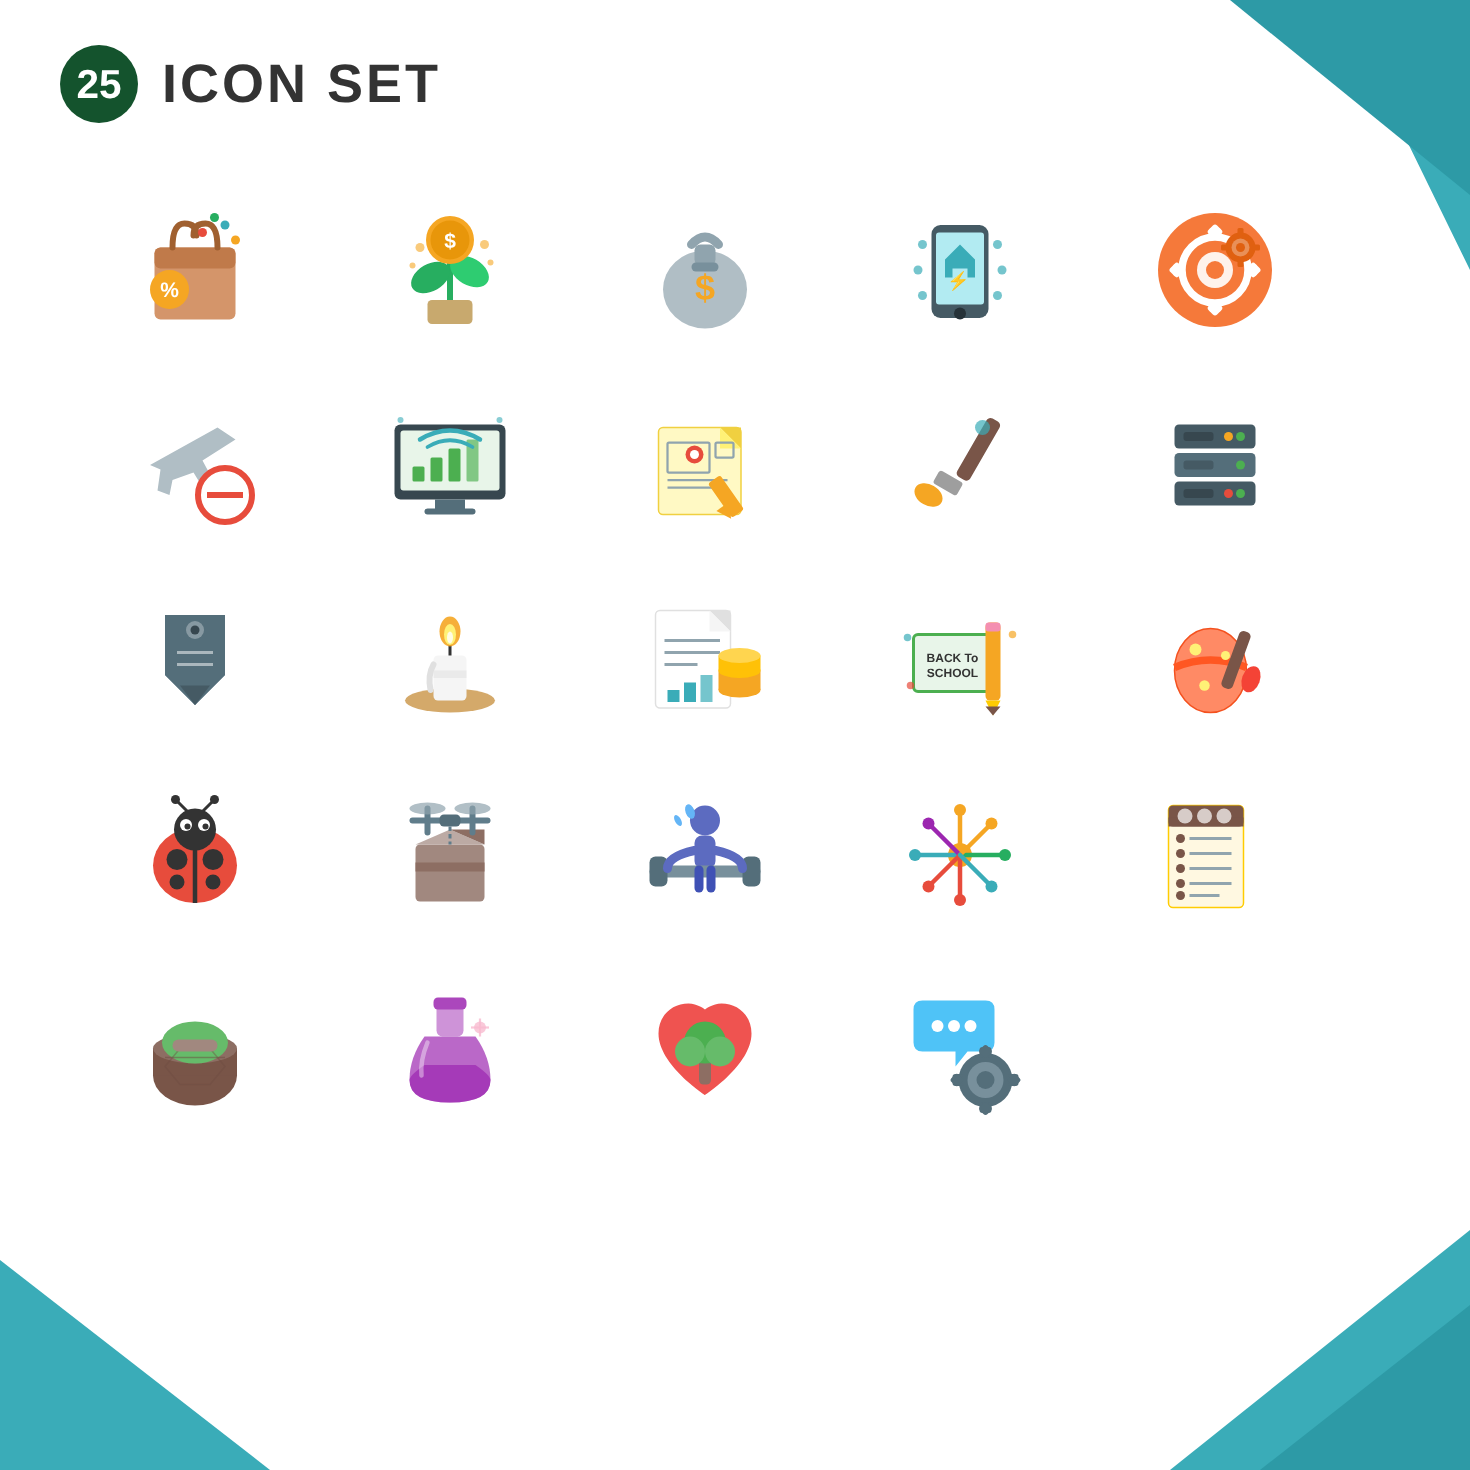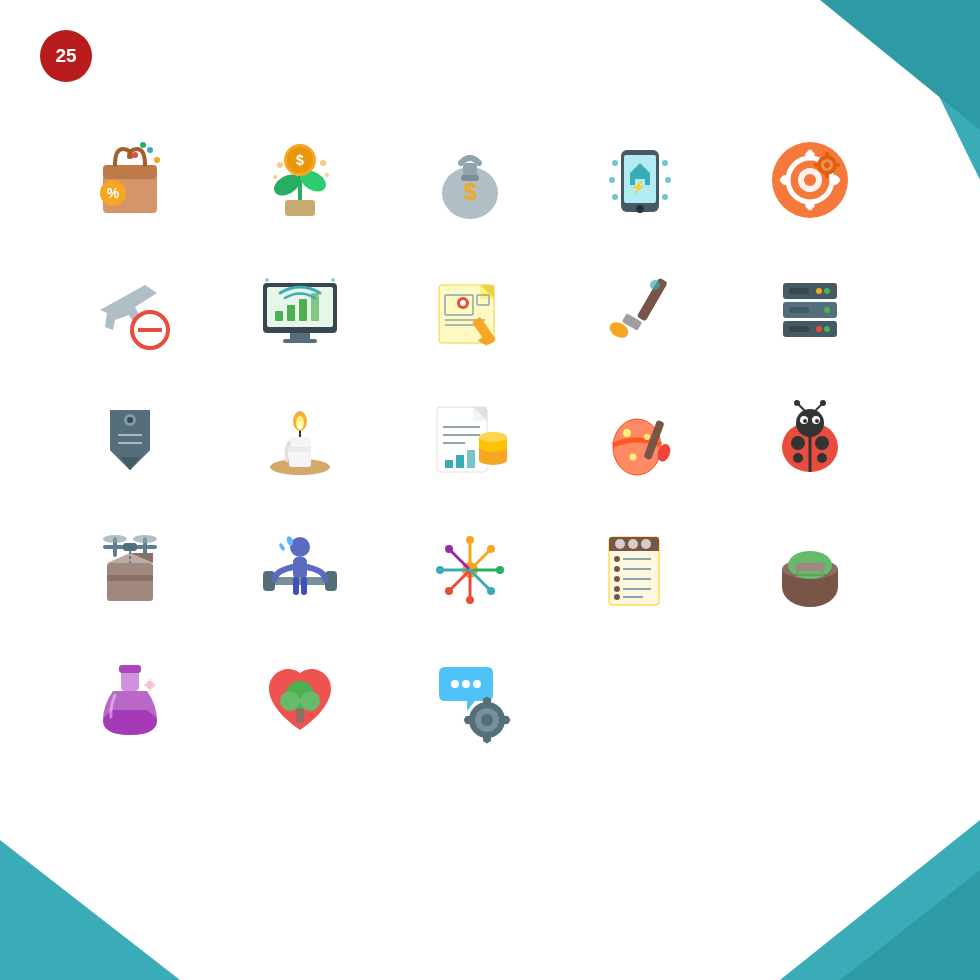--- a/index.html
+++ b/index.html
@@ -59,27 +59,27 @@
       position: absolute;
       top: 30px;
       left: 40px;
       display: flex;
       align-items: center;
       gap: 16px;
     }
     .badge {
       width: 52px;
       height: 52px;
-      background: #b91c1c;
+      background: #14532d;
       border-radius: 50%;
       display: flex;
       align-items: center;
       justify-content: center;
       color: white;
-      font-size: 19px;
+      font-size: 27px;
       font-weight: bold;
     }
     .title {
       font-size: 36px;
       font-weight: bold;
       color: #333;
       letter-spacing: 2px;
     }
 
     
@@ -148,20 +148,21 @@
 <body>
 
 <div class="corner-top-right"></div>
 <div class="corner-top-right-2"></div>
 <div class="corner-bottom-left"></div>
 <div class="corner-bottom-right"></div>
 <div class="corner-bottom-right-2"></div>
 
 <div class="header">
   <div class="badge">25</div>
+  <div class="title">ICON SET</div>
 </div>
 
 <div class="icons-grid">
 
   <div class="icon-cell">
     <svg class="icon-svg" viewBox="0 0 90 90" xmlns="http://www.w3.org/2000/svg">
 
       <rect x="18" y="30" width="54" height="48" rx="4" fill="#d4956a"></rect>
 
       <rect x="18" y="30" width="54" height="14" rx="4" fill="#c07a4a"></rect>
@@ -405,20 +406,39 @@
       <rect x="42" y="55" width="8" height="18" fill="#3aacb8" opacity="0.7"></rect>
 
       <ellipse cx="68" cy="65" rx="14" ry="5" fill="#f5a623"></ellipse>
       <rect x="54" y="52" width="28" height="13" fill="#f5a623"></rect>
       <ellipse cx="68" cy="52" rx="14" ry="5" fill="#ffc107"></ellipse>
       <rect x="54" y="42" width="28" height="10" fill="#ffc107"></rect>
       <ellipse cx="68" cy="42" rx="14" ry="5" fill="#ffd54f"></ellipse>
     </svg>
   </div>
 
+  <div class="icon-cell">
+    <svg class="icon-svg" viewBox="0 0 90 90" xmlns="http://www.w3.org/2000/svg">
+
+      <rect x="14" y="28" width="52" height="38" rx="3" fill="#e8f5e9" stroke="#4caf50" stroke-width="2"></rect>
+
+      <text x="40" y="46" text-anchor="middle" fill="#333" font-size="8" font-weight="bold">BACK To</text>
+      <text x="40" y="56" text-anchor="middle" fill="#333" font-size="8" font-weight="bold">SCHOOL</text>
+
+      <rect x="62" y="20" width="10" height="52" rx="3" fill="#f5a623" transform="rotate(0)"></rect>
+      <polygon points="62,72 72,72 67,82" fill="#ffcc02"></polygon>
+      <rect x="62" y="20" width="10" height="6" rx="2" fill="#f48fb1"></rect>
+
+      <polygon points="62,76 72,76 67,82" fill="#795548"></polygon>
+
+      <circle cx="10" cy="30" r="2.5" fill="#3aacb8" opacity="0.7"></circle>
+      <circle cx="80" cy="28" r="2.5" fill="#f5a623" opacity="0.7"></circle>
+      <circle cx="12" cy="62" r="2.5" fill="#e74c3c" opacity="0.7"></circle>
+    </svg>
+  </div>
 
   <div class="icon-cell">
     <svg class="icon-svg" viewBox="0 0 90 90" xmlns="http://www.w3.org/2000/svg">
 
       <ellipse cx="42" cy="52" rx="24" ry="28" fill="#ff8a65"></ellipse>
       <ellipse cx="42" cy="52" rx="24" ry="28" fill="none" stroke="#f4511e" stroke-width="1"></ellipse>
 
       <path d="M18 50 Q42 40 66 50" stroke="#ff5722" stroke-width="5" fill="none"></path>
 
       <circle cx="32" cy="38" r="4" fill="#fff176"></circle>

